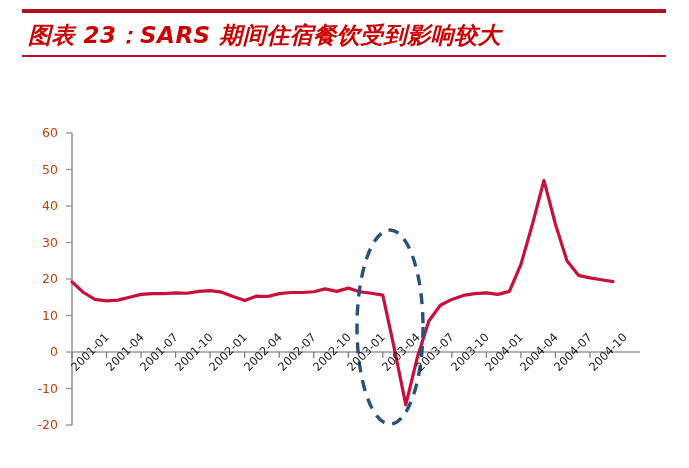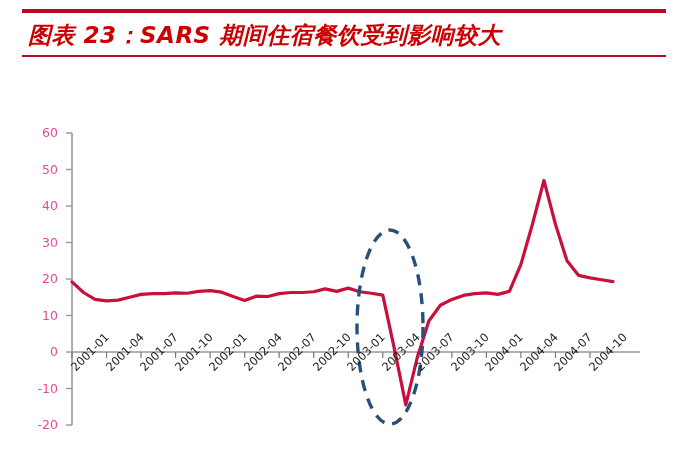--- a/index.html
+++ b/index.html
@@ -47,21 +47,21 @@
     font-family:"DejaVu Sans","Liberation Sans",sans-serif;
     letter-spacing:0.2px;
   }
 
   
   #plot{
     position:absolute;left:0;top:0;width:689px;height:468px;
   }
   .ylabel{
     position:absolute;
-    font-size:12.5px;color:#ec4899;
+    font-size:12.5px;color:#c2410c;
     text-align:right;width:34px;
     font-family:"DejaVu Sans","Liberation Sans",sans-serif;
   }
   .xlabel{
     position:absolute;
     font-size:11.5px;color:#1a1a1a;
     white-space:nowrap;
     transform-origin:left top;
     transform:rotate(-45deg);
     font-family:"DejaVu Sans","Liberation Sans",sans-serif;

